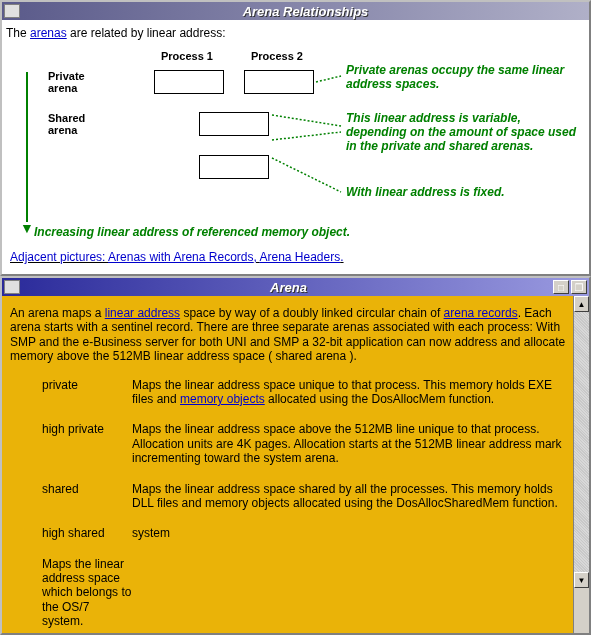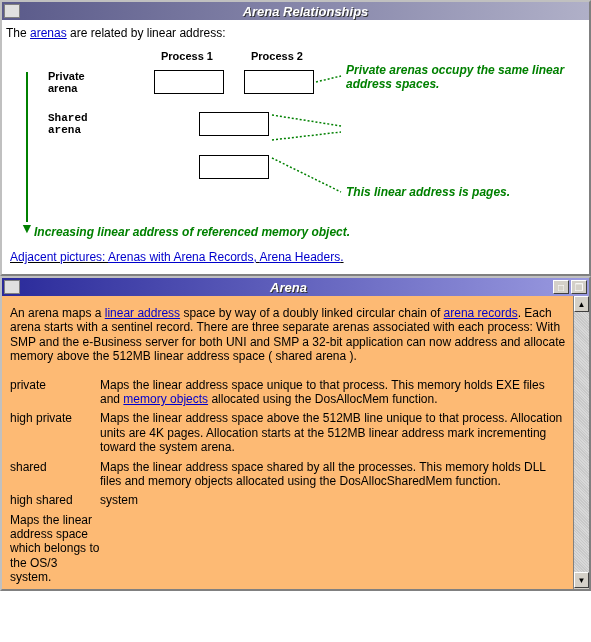--- a/index.html
+++ b/index.html
@@ -54,28 +54,28 @@
   .lbl { position:absolute; font-size:11px; font-weight:bold; }
   .box { position:absolute; border:1px solid #000; background:#fff; height:24px; }
   .ann { position:absolute; color:#008000; font-weight:bold; font-size:12px; line-height:1.15;font-style:italic; }
   .arrow-v { position:absolute; width:0; border-left:2px solid #008000; }
   .adj { padding: 0 4px 6px 4px; font-size:12px;text-decoration:underline; }
   .adj span { color:#0000cc; }
 
   .inner-window {
     border: 2px solid #808080;
     border-top-color:#c0c0c0; border-left-color:#c0c0c0;
-    background:#fdba74;
+    background:#eab308;
   }
   .inner-body { display:flex; }
   .inner-content { flex:1; padding: 10px 6px 4px 8px; font-size:12px; line-height:1.2; }
   .scrollbar { width:16px; background:#d4d0c8; border-left:1px solid #808080; }
   .scroll-btn { height:16px; background:#d4d0c8; border:1px solid #404040; border-top-color:#fff; border-left-color:#fff; display:flex;align-items:center;justify-content:center;font-size:8px; }
   .scroll-track { height:260px; background:repeating-linear-gradient(45deg,#d8d8d8,#d8d8d8 1px,#c8c8c8 1px,#c8c8c8 2px); }
-  .deflist { display:grid; grid-template-columns: 90px 1fr; row-gap:5px; margin-top:14px; }
+  .deflist { display:grid; grid-template-columns: 90px 1fr; row-gap:16px; margin-top:14px;margin-left:32px; }
   .term { }
   .def { }
 </style>
 </head>
 <body>
 
 <div class="window">
   <div class="titlebar">
     <div class="titlebar-icon"></div>
     <div class="titlebar-title">Arena Relationships</div>
@@ -87,36 +87,37 @@
 
     <div class="diagram">
 
       <div class="arrow-v" style="top:22px; left:20px; height:150px;"></div>
       <div style="position:absolute; top:170px; left:14px; color:#008000; font-size:14px;">▼</div>
 
       <div class="lbl" style="top:0; left:155px;">Process 1</div>
       <div class="lbl" style="top:0; left:245px;">Process 2</div>
 
       <div class="lbl" style="top:20px; left:42px; width:60px; font-weight:bold;">Private arena</div>
-      <div class="lbl" style="top:62px; left:42px; width:60px; font-weight:bold;font-family:Liberation Mono, monospace;">Shared arena</div>
+      <div class="lbl" style="top:62px; left:42px; width:60px; font-weight:bold;">Shared arena</div>
 
       <div class="box" style="top:20px; left:148px; width:70px;"></div>
       <div class="box" style="top:20px; left:238px; width:70px;"></div>
       <div class="box" style="top:62px; left:193px; width:70px;"></div>
       <div class="box" style="top:105px; left:193px; width:70px;"></div>
 
       <svg style="position:absolute; top:0; left:0; width:100%; height:100%;">
         <line x1="310" y1="32" x2="335" y2="26" stroke="#008000" stroke-width="1.5" stroke-dasharray="2,2"></line>
         <line x1="266" y1="65" x2="335" y2="76" stroke="#008000" stroke-width="1.5" stroke-dasharray="2,2"></line>
         <line x1="266" y1="90" x2="335" y2="82" stroke="#008000" stroke-width="1.5" stroke-dasharray="2,2"></line>
         <line x1="266" y1="108" x2="335" y2="142" stroke="#008000" stroke-width="1.5" stroke-dasharray="2,2"></line>
       </svg>
 
       <div class="ann" style="top:14px; left:340px; width:225px;">Private arenas occupy the same linear address spaces.</div>
-      <div class="ann" style="top:136px; left:340px; width:225px;">This linear address is pages.</div>
+      <div class="ann" style="top:62px; left:340px; width:230px;">This linear address is variable, depending on the amount of space used in the private and shared arenas.</div>
+      <div class="ann" style="top:136px; left:340px; width:225px;">With linear address is fixed.</div>
       <div class="ann" style="top:176px; left:28px;text-align:center;">Increasing linear address of referenced memory object.</div>
     </div>
 
     <div class="adj">
       <span>Adjacent pictures: </span><span class="link">Arenas with Arena Records</span><span>, </span><span class="link">Arena Headers</span><span>.</span>
     </div>
   </div>
 </div>
 
 <div class="inner-window" style="margin-top:0;">
@@ -142,21 +143,21 @@
 
         <div class="term">high private</div>
         <div class="def">Maps the linear address space above the 512MB line unique to that process. Allocation units are 4K pages. Allocation starts at the 512MB linear address mark incrementing toward the system arena.</div>
 
         <div class="term">shared</div>
         <div class="def">Maps the linear address space shared by all the processes. This memory holds DLL files and memory objects allocated using the DosAllocSharedMem function.</div>
 
         <div class="term">high shared</div>
 
         <div class="term">system</div>
-        <div class="def">Maps the linear address space which belongs to the OS/3 system.</div>
+        <div class="def">Maps the linear address space which belongs to the OS/7 system.</div>
       </div>
     </div>
     <div class="scrollbar">
       <div class="scroll-btn">▲</div>
       <div class="scroll-track"></div>
       <div class="scroll-btn">▼</div>
     </div>
   </div>
 </div>
 

